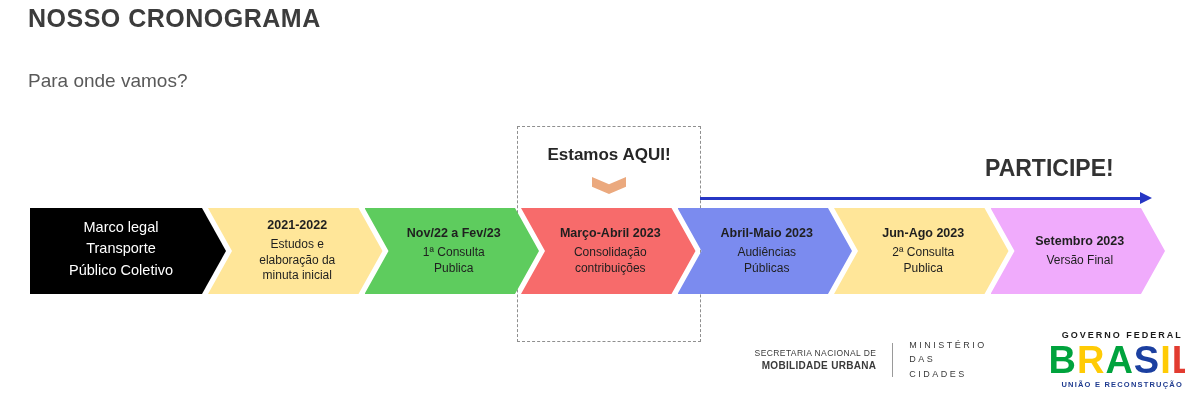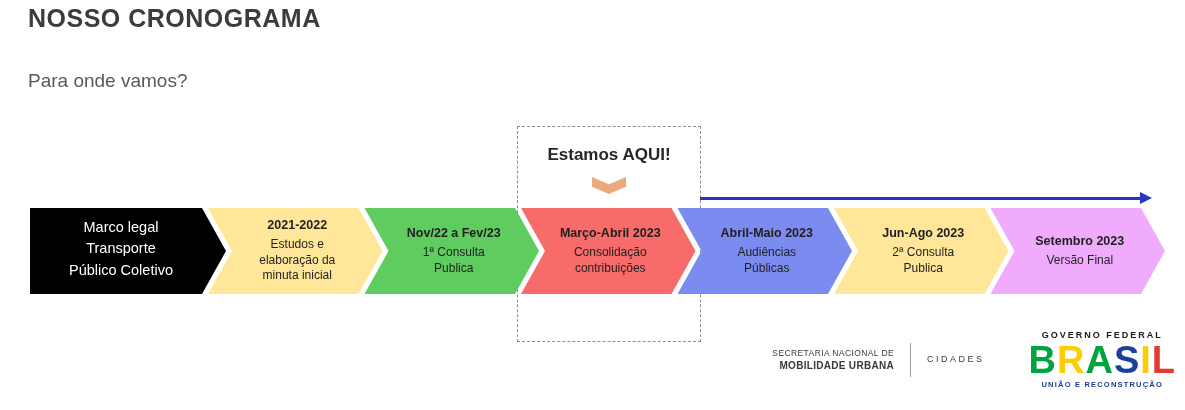--- a/index.html
+++ b/index.html
@@ -51,20 +51,21 @@
 <div class="slide">
 
   <div class="title">NOSSO CRONOGRAMA</div>
   <div class="subtitle">Para onde vamos?</div>
 
   <div class="callout-box">
     <div class="callout-label">Estamos AQUI!</div>
     <div class="callout-arrow" style="background: rgb(235, 169, 126);"></div>
   </div>
 
+  <div class="participate-label">PARTICIPE!</div>
   <div class="arrow-line" style="border-top-color: rgb(38, 54, 196);">
     <div class="arrow-head" style="border-left-color: rgb(38, 54, 196);"></div>
   </div>
 
   <div class="timeline">
       <div class="chevron first" style="background: rgb(0, 0, 0); color: rgb(255, 255, 255);">
         <div class="chev-line">Marco legal</div>
         <div class="chev-line">Transporte</div>
         <div class="chev-line">Público Coletivo</div>
       </div>
@@ -100,20 +101,21 @@
       </div>
     </div>
 
   <div class="footer">
     <div class="secretaria">
       <div class="l1">SECRETARIA NACIONAL DE</div>
       <div class="l2">MOBILIDADE URBANA</div>
     </div>
     <div class="footer-divider"></div>
     <div class="ministerio">
+      <div class="l1">MINISTÉRIO DAS</div>
       <div class="l2">CIDADES</div>
     </div>
     <div class="brasil-block">
       <div class="governo-label">GOVERNO FEDERAL</div>
       <div class="brasil-word">
         <span style="color: rgb(0, 163, 61);">B</span><span style="color: rgb(255, 203, 5);">R</span><span style="color: rgb(0, 163, 61);">A</span><span style="color: rgb(27, 63, 160);">S</span><span style="color: rgb(255, 203, 5);">I</span><span style="color: rgb(226, 59, 48);">L</span>
       </div>
       <div class="uniao-label">UNIÃO E RECONSTRUÇÃO</div>
     </div>
   </div>

